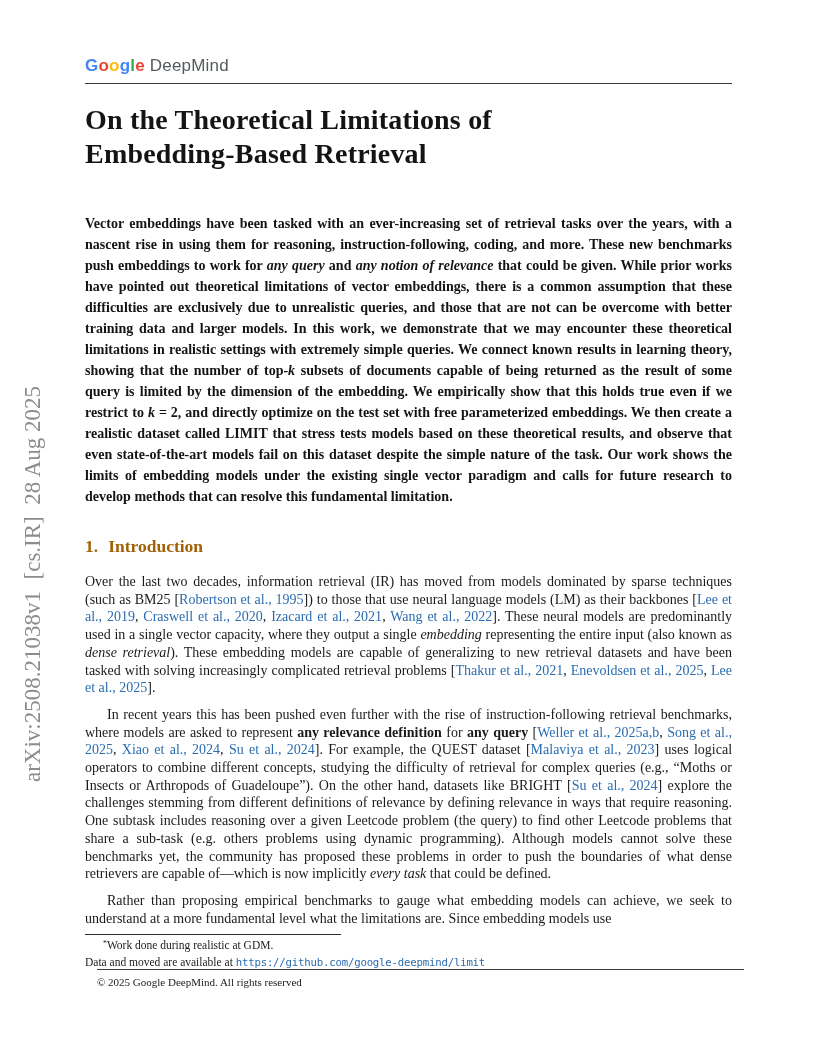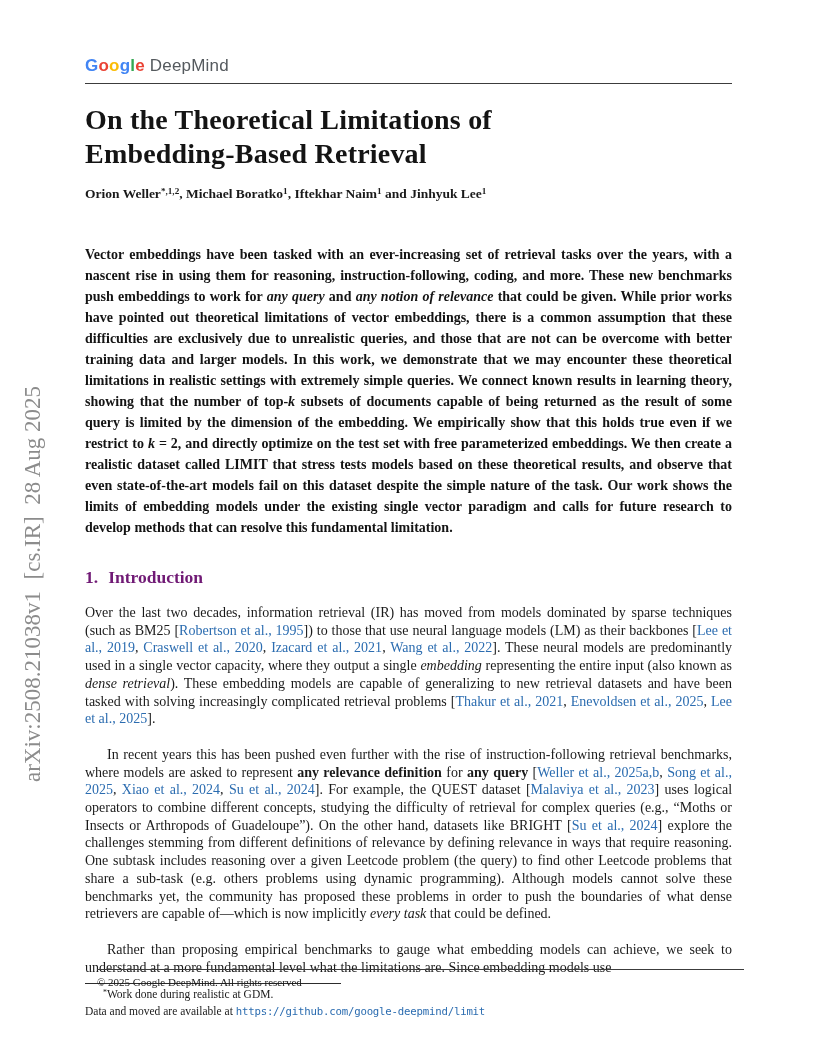--- a/index.html
+++ b/index.html
@@ -61,29 +61,29 @@
   .abstract {
     margin-top: 42px;
     font-size: 14px;
     line-height: 21px;
     font-weight: 700;
     text-align: justify;
     color: #141414;
   }
 
   
-  .section-heading { margin-top: 29px; font-size: 17.5px; font-weight: 700; color: #701a75; }
+  .section-heading { margin-top: 29px; font-size: 17.5px; font-weight: 700; color: #a16207; }
   .section-heading .sec-num { margin-right: 10px; }
 
   
   .para {
     font-size: 14px;
     line-height: 17.7px;
     text-align: justify;
-    margin-top: 18px;
+    margin-top: 9px;
     color: #1a1a1a;
   }
   .para.first { margin-top: 16px; }
   .para.indent { text-indent: 22px; }
 
   
   .i { font-style: italic; }
   .b { font-weight: 700; }
   .link { color: #2b6cb0; }
   .sup { font-size: 68%; position: relative; top: -0.45em; }
@@ -120,21 +120,20 @@
       <span class="logo-deepmind">DeepMind</span>
     </div>
 
     <hr class="top-rule">
 
     <h1 class="title">
       <span>On the Theoretical Limitations of</span><br>
       <span>Embedding-Based Retrieval</span>
     </h1>
 
-    <div class="authors"><span>Orion Weller</span><span class="sup">*,1,2</span><span>, Michael Boratko</span><span class="sup">1</span><span>, Iftekhar Naim</span><span class="sup">1</span><span> and Jinhyuk Lee</span><span class="sup">1</span></div>
 
     <p class="abstract"><span>Vector embeddings have been tasked with an ever-increasing set of retrieval tasks over the years, with a nascent rise in using them for reasoning, instruction-following, coding, and more. These new benchmarks push embeddings to work for </span><span class="i">any query</span><span> and </span><span class="i">any notion of relevance</span><span> that could be given. While prior works have pointed out theoretical limitations of vector embeddings, there is a common assumption that these difficulties are exclusively due to unrealistic queries, and those that are not can be overcome with better training data and larger models. In this work, we demonstrate that we may encounter these theoretical limitations in realistic settings with extremely simple queries. We connect known results in learning theory, showing that the number of top-</span><span class="i">k</span><span> subsets of documents capable of being returned as the result of some query is limited by the dimension of the embedding. We empirically show that this holds true even if we restrict to </span><span class="i">k</span><span> = 2, and directly optimize on the test set with free parameterized embeddings. We then create a realistic dataset called LIMIT that stress tests models based on these theoretical results, and observe that even state-of-the-art models fail on this dataset despite the simple nature of the task. Our work shows the limits of embedding models under the existing single vector paradigm and calls for future research to develop methods that can resolve this fundamental limitation.</span></p>
 
     <h2 class="section-heading">
       <span class="sec-num">1.</span><span>Introduction</span>
     </h2>
 
     <p class="para first"><span>Over the last two decades, information retrieval (IR) has moved from models dominated by sparse techniques (such as BM25 [</span><span class="link">Robertson et al., 1995</span><span>]) to those that use neural language models (LM) as their backbones [</span><span class="link">Lee et al., 2019</span><span>, </span><span class="link">Craswell et al., 2020</span><span>, </span><span class="link">Izacard et al., 2021</span><span>, </span><span class="link">Wang et al., 2022</span><span>]. These neural models are predominantly used in a single vector capacity, where they output a single </span><span class="i">embedding</span><span> representing the entire input (also known as </span><span class="i">dense retrieval</span><span>). These embedding models are capable of generalizing to new retrieval datasets and have been tasked with solving increasingly complicated retrieval problems [</span><span class="link">Thakur et al., 2021</span><span>, </span><span class="link">Enevoldsen et al., 2025</span><span>, </span><span class="link">Lee et al., 2025</span><span>].</span></p>
     <p class="para indent"><span>In recent years this has been pushed even further with the rise of instruction-following retrieval benchmarks, where models are asked to represent </span><span class="b">any relevance definition</span><span> for </span><span class="b">any query</span><span> [</span><span class="link">Weller et al., 2025a,b</span><span>, </span><span class="link">Song et al., 2025</span><span>, </span><span class="link">Xiao et al., 2024</span><span>, </span><span class="link">Su et al., 2024</span><span>]. For example, the QUEST dataset [</span><span class="link">Malaviya et al., 2023</span><span>] uses logical operators to combine different concepts, studying the difficulty of retrieval for complex queries (e.g., “Moths or Insects or Arthropods of Guadeloupe”). On the other hand, datasets like BRIGHT [</span><span class="link">Su et al., 2024</span><span>] explore the challenges stemming from different definitions of relevance by defining relevance in ways that require reasoning. One subtask includes reasoning over a given Leetcode problem (the query) to find other Leetcode problems that share a sub-task (e.g. others problems using dynamic programming). Although models cannot solve these benchmarks yet, the community has proposed these problems in order to push the boundaries of what dense retrievers are capable of—which is now implicitly </span><span class="i">every task</span><span> that could be defined.</span></p>
     <p class="para indent"><span>Rather than proposing empirical benchmarks to gauge what embedding models can achieve, we seek to understand at a more fundamental level what the limitations are. Since embedding models use</span></p>

